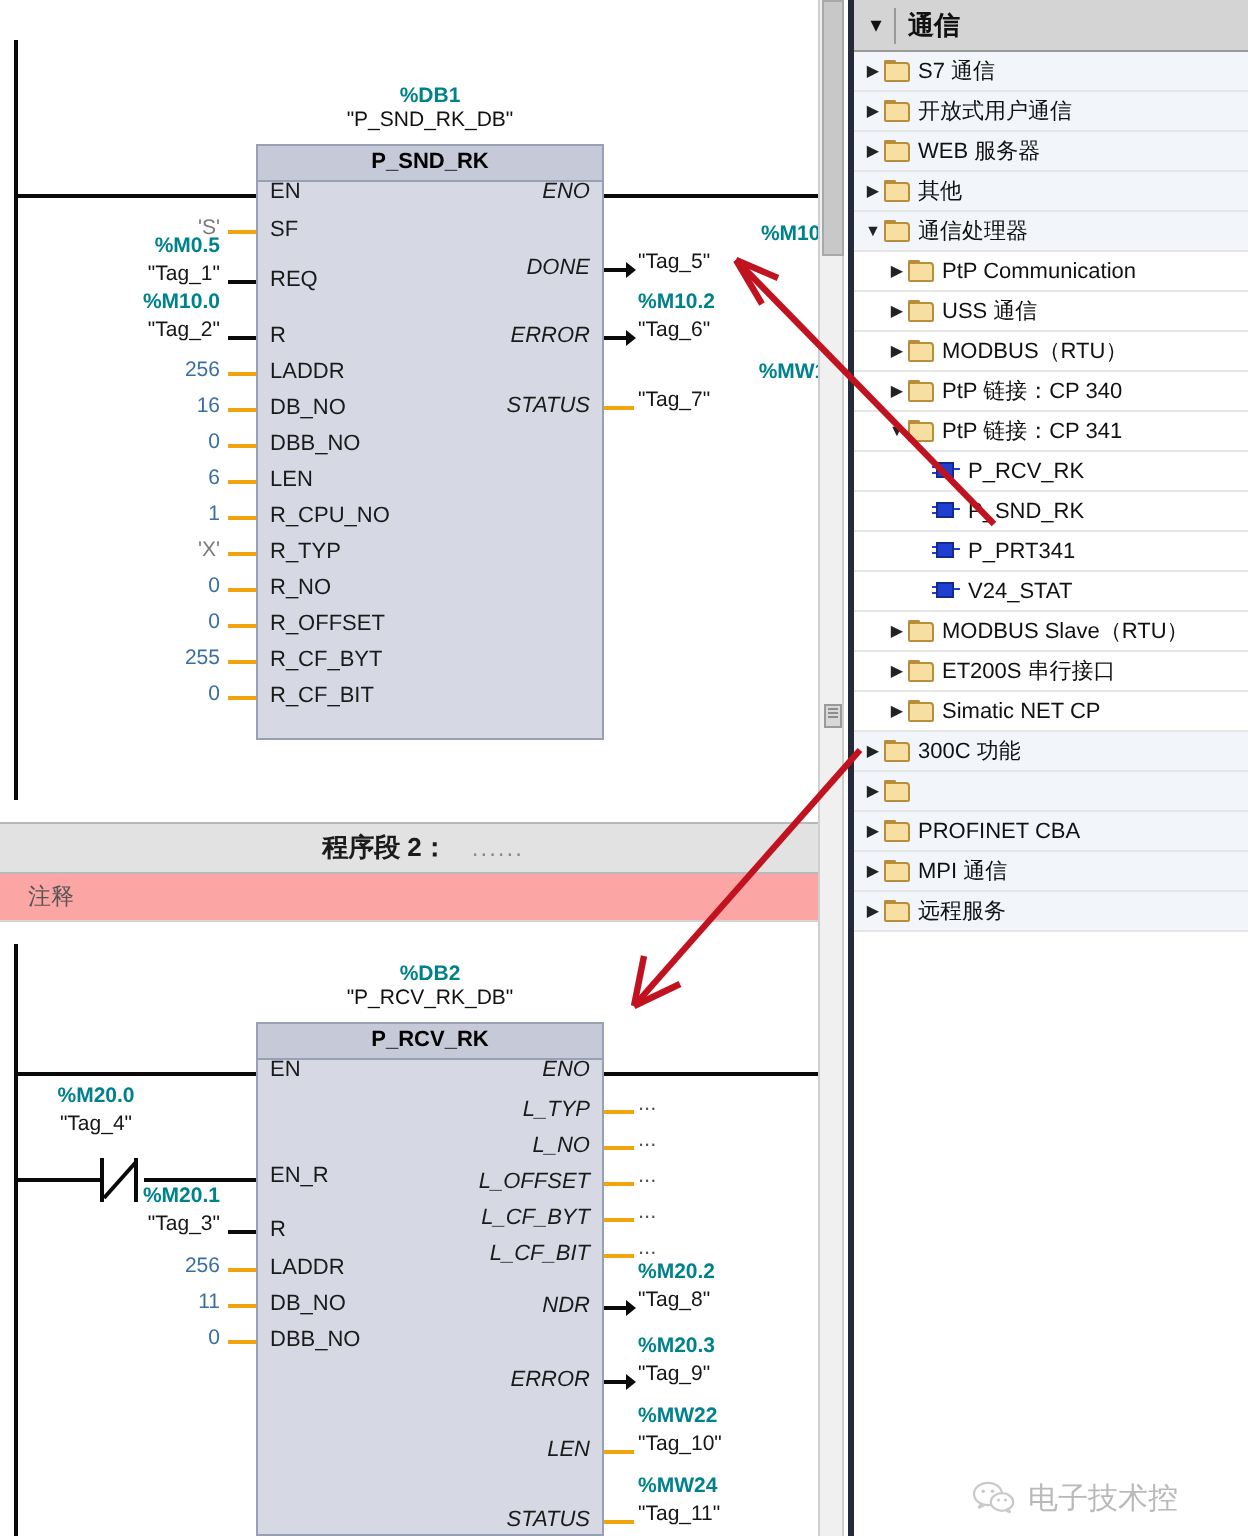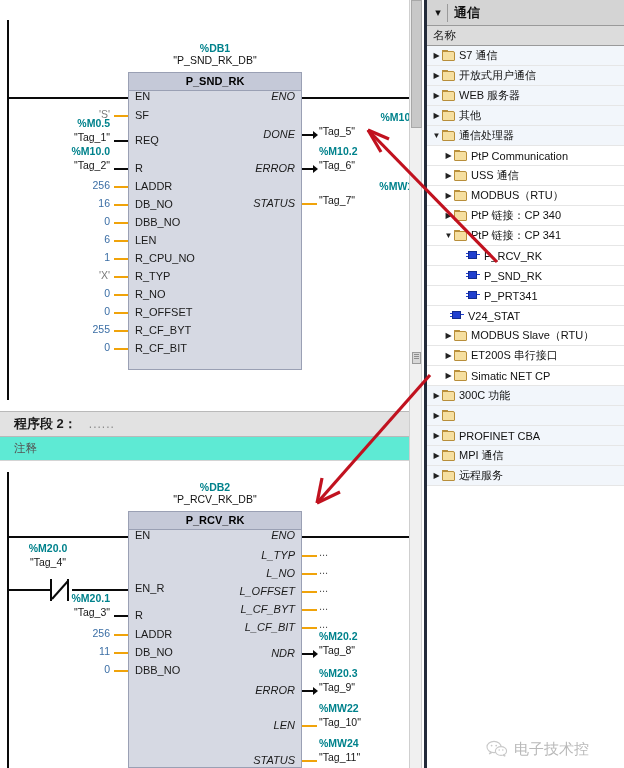--- a/index.html
+++ b/index.html
@@ -64,27 +64,27 @@
   
   .contact { position:absolute; }
   .contact .b1, .contact .b2 { position:absolute; width:2px; height:22px; background:#0a0a0a; top:0; }
   .contact .b1 { left:0; } .contact .b2 { left:17px; }
   .contact .slash { position:absolute; left:-1px; top:-1px; width:22px; height:24px; }
 
   
   .nethdr {
     position:absolute; left:0; width:409px; height:26px;
     background:#e2e2e2; border-top:1px solid #b9b9b9; border-bottom:1px solid #b9b9b9;
-    display:flex; align-items:center; padding-left:14px;
+    display:flex; align-items:center; padding-left:14px;justify-content:center;
   }
   .nethdr .t { font-weight:bold; font-size:13px; color:#1b1b1b; }
   .nethdr .d { font-size:12px; color:#8a8a8a; margin-left:12px; letter-spacing:1px; }
   .netcmt {
     position:absolute; left:0; width:409px; height:24px;
-    background:#5eead4; border-bottom:1px solid #d4d4d4;
+    background:#fca5a5; border-bottom:1px solid #d4d4d4;
     display:flex; align-items:center; padding-left:14px;
     font-size:11.5px; color:#555;
   }
 
   
   #lad-sb {
     position:absolute; left:409px; top:0; width:13px; height:768px;
     background:#f0f0f0; border-left:1px solid #cfcfcf; border-right:1px solid #cfcfcf;
   }
   #lad-sb .thumb {
@@ -348,23 +348,20 @@
         <i></i>
       </div>
   </div>
 
   <div id="tree">
     <div id="tree-hdr">
       <span class="chev">▾</span>
       <span class="bar"></span>
       <span class="ttl">通信</span>
     </div>
-    <div id="tree-col">
-      <span>名称</span>
-    </div>
     <div id="tree-rows">
         <div class="trow blue" style="padding-left: 4px;">
           <span class="exp">▶</span>
           <span class="fico">
             <span class="tb"></span>
             <span class="bk"></span>
           </span>
           <span class="nm">S7 通信</span>
         </div>
         <div class="trow blue" style="padding-left: 4px;">
@@ -462,21 +459,21 @@
         <div class="trow" style="padding-left: 28px;">
           <span class="exp"></span>
           <span class="bico">
             <span class="l1"></span>
             <span class="l2"></span>
             <span class="sq"></span>
             <span class="r1"></span>
           </span>
           <span class="nm">P_PRT341</span>
         </div>
-        <div class="trow" style="padding-left: 12px;">
+        <div class="trow" style="padding-left: 28px;">
           <span class="exp"></span>
           <span class="bico">
             <span class="l1"></span>
             <span class="l2"></span>
             <span class="sq"></span>
             <span class="r1"></span>
           </span>
           <span class="nm">V24_STAT</span>
         </div>
         <div class="trow" style="padding-left: 16px;">

